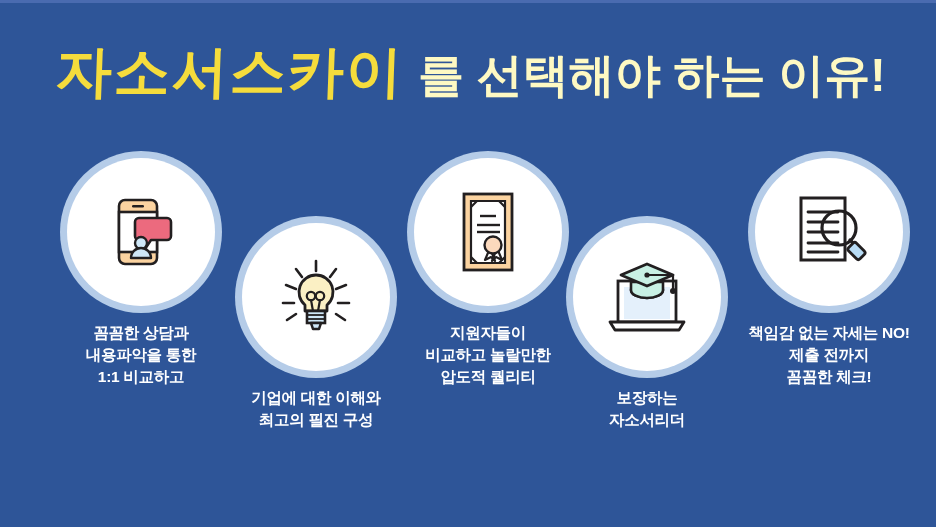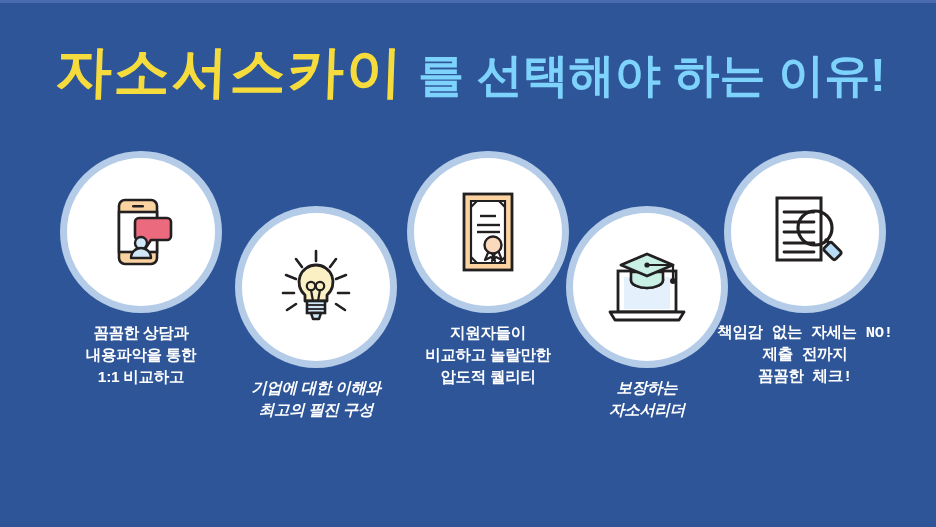--- a/index.html
+++ b/index.html
@@ -45,42 +45,42 @@
     font-weight: 800;
     color: #f5dc3c;
     letter-spacing: 2px;
     font-family: "DejaVu Sans", sans-serif;
     transform: skewX(-2deg);
     line-height: 1;
   }
   .headline-rest {
     font-size: 46px;
     font-weight: 600;
-    color: #7dd3fc;
+    color: #fef9c3;
     letter-spacing: 0px;
     margin-left: 14px;
     line-height: 1;
     text-align: right;
   }
 
   
   .features {
     position: absolute;
     left: 0;
     top: 150px;
     width: 744px;
     height: 377px;
   }
   .feature {
     position: absolute;
     width: 188px;
     text-align: center;
   }
   .feature.high { top: 8px; }
-  .feature.low  { top: 63px; font-style: italic; }
+  .feature.low  { top: 73px; }
 
   .circle {
     width: 148px;
     height: 148px;
     margin: 0 auto;
     border-radius: 50%;
     background: #ffffff;
     box-shadow: 0 0 0 7px rgba(205, 226, 246, 0.85);
     display: flex;
     align-items: center;
@@ -205,21 +205,21 @@
             <circle cx="72" cy="40" r="3" fill="#221f20"></circle>
           </svg>
         </span>
       </div>
       <div class="caption">
         <div>보장하는</div>
         <div>자소서리더</div>
       </div>
     </div>
 
-    <div class="feature high" style="left:711px;font-family:Liberation Mono, monospace;">
+    <div class="feature high" style="left:735px;">
       <div class="circle">
         <span>
           <svg width="92" height="92" viewBox="0 0 92 92">
             <rect x="18" y="12" width="44" height="62" fill="#ffffff" stroke="#221f20" stroke-width="3"></rect>
             <g stroke="#221f20" stroke-width="2.8" stroke-linecap="round">
               <line x1="25" y1="26" x2="55" y2="26"></line>
               <line x1="25" y1="36" x2="55" y2="36"></line>
               <line x1="25" y1="46" x2="55" y2="46"></line>
               <line x1="25" y1="57" x2="55" y2="57"></line>
               <line x1="25" y1="66" x2="55" y2="66"></line>

